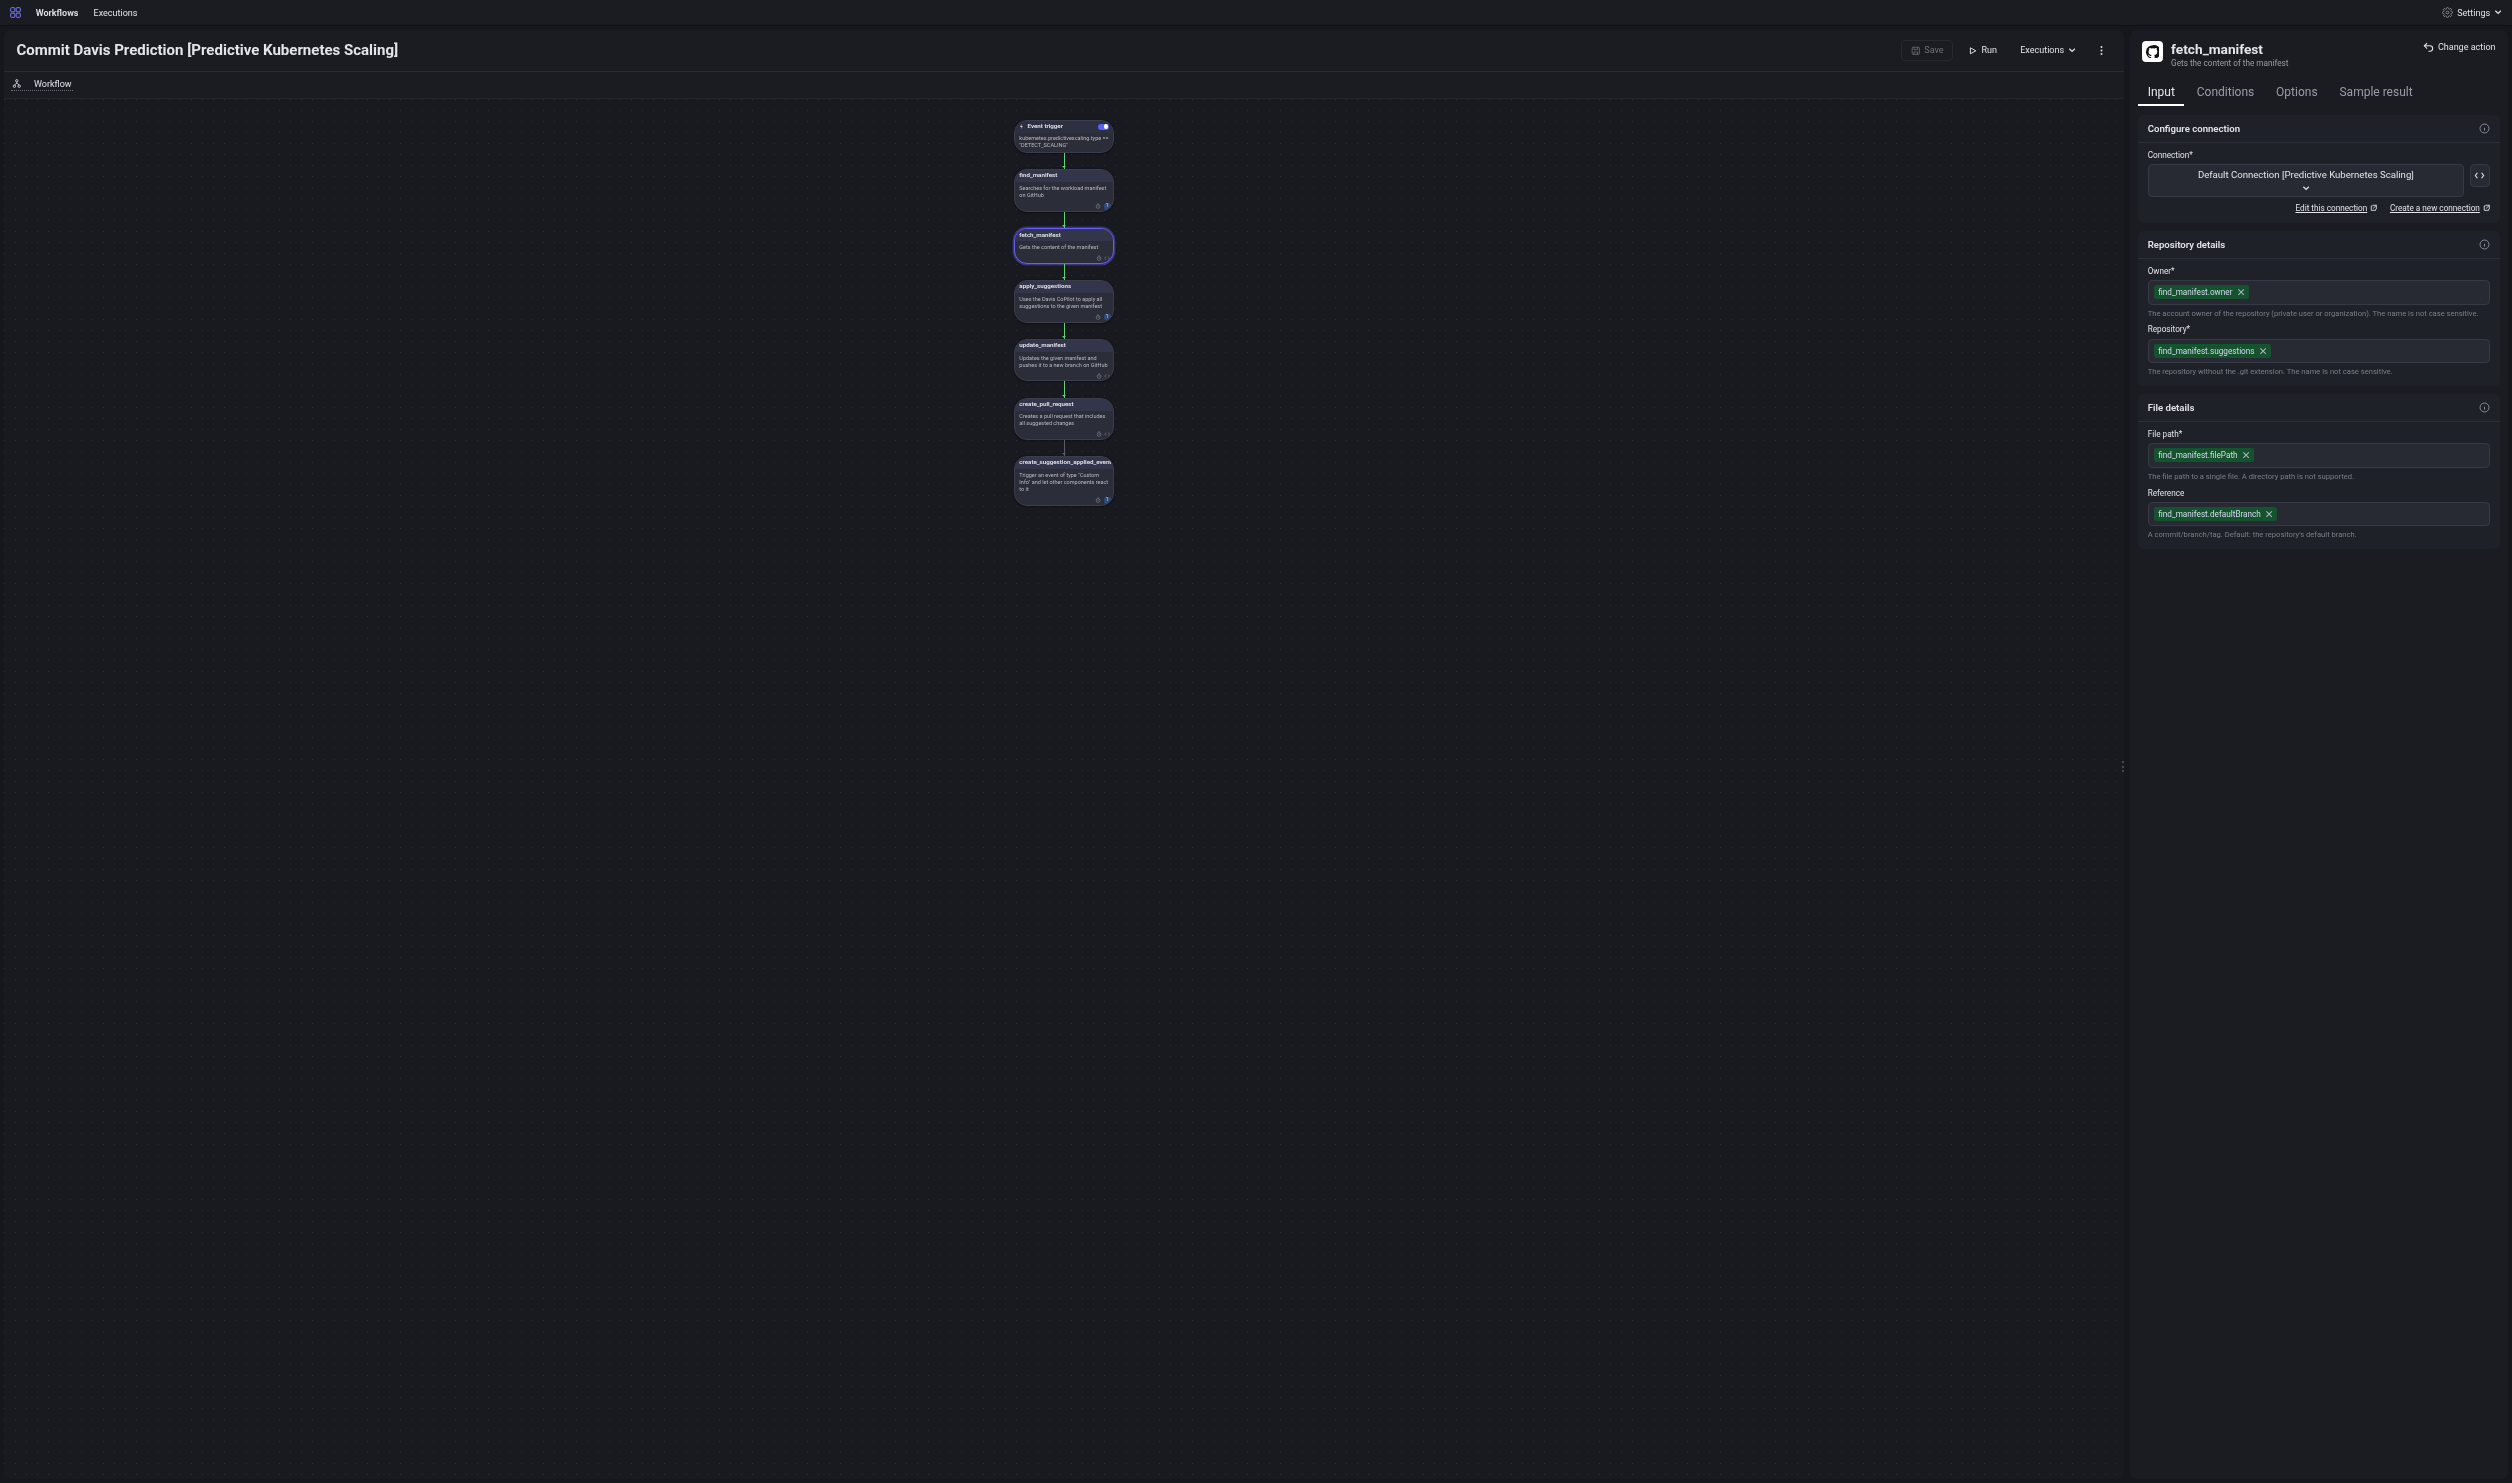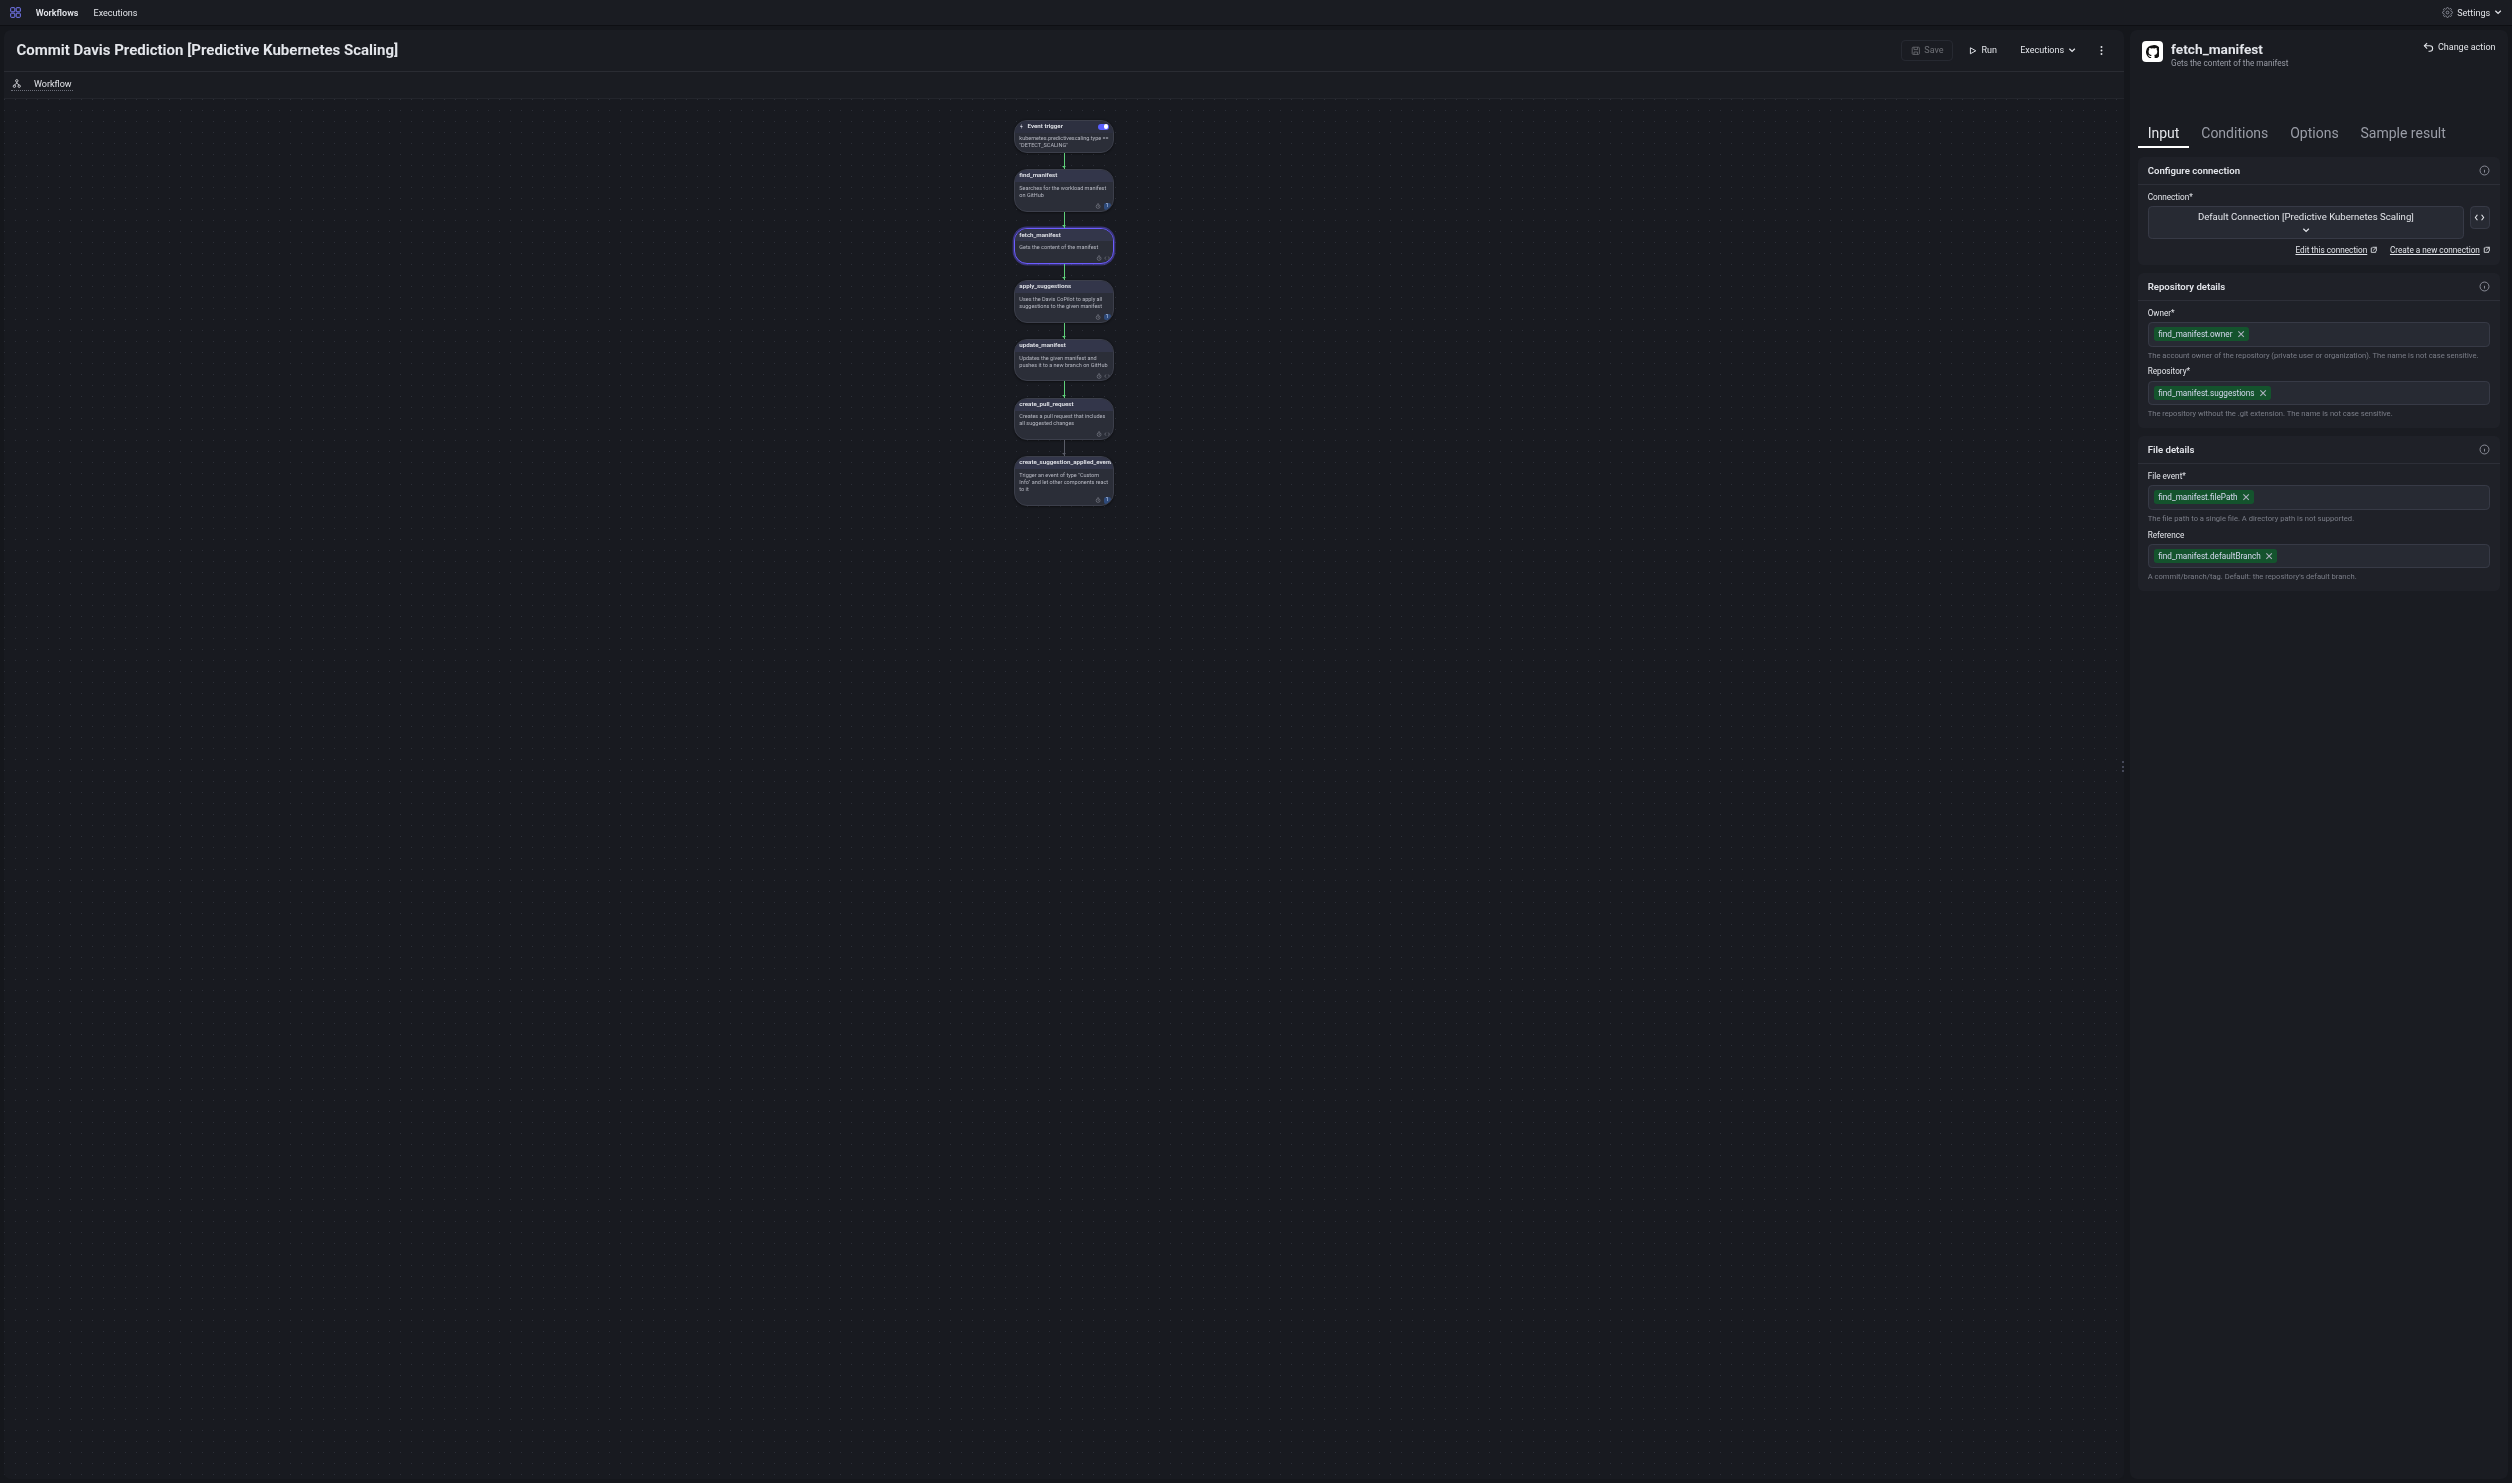--- a/index.html
+++ b/index.html
@@ -66,21 +66,21 @@
   .edge.gray::after{border-top-color:#5a5d68;}
   .mini-pill{background:#2e4a7a;color:#cfe1ff;border-radius:2.1px;padding:0 2.1px;font-size:4.8px;display:inline-flex;align-items:center;height:6.9px;line-height:6.9px;}
   .mini-icon{width:6.2px;height:6.2px;color:#8b8e99;}
   
   .rp-head{display:flex;align-items:flex-start;padding:11px 12.4px 4.1px 12.4px;gap:8.2px;}
   .src-icon{width:20.6px;height:20.6px;border-radius:4.1px;background:#fff;display:flex;align-items:center;justify-content:center;flex:0 0 20.6px;}
   .rp-title{font-size:13.7px;font-weight:700;}
   .rp-sub{font-size:8.2px;color:var(--text-dim);margin-top:1.4px;}
   .rp-headright{margin-left:auto;display:flex;align-items:center;gap:4.1px;color:var(--text);font-size:9px;cursor:pointer;}
   .rp-tabs{display:flex;gap:2.7px;padding:0 8.2px;margin-top:6.9px;}
-  .rp-tab{padding:5.5px 9.6px;font-size:14px;color:var(--text-dim);cursor:pointer;border-bottom:2.1px solid transparent;border-radius:2.7px 2.7px 0 0;margin-top:40px;}
+  .rp-tab{padding:5.5px 9.6px;font-size:12px;color:var(--text-dim);cursor:pointer;border-bottom:2.1px solid transparent;border-radius:2.7px 2.7px 0 0;}
   .rp-tab.active{color:var(--text);border-bottom-color:#fff;}
   .section{margin:8.2px 8.2px 0 8.2px;background:#1f2128;border-radius:5.5px;padding:0 0 9.6px 0;}
   .section-h{display:flex;align-items:flex-start;justify-content:space-between;padding:8.2px 9.6px;border-bottom:0.7px solid #2d2f38;font-size:9.6px;font-weight:600;}
   .section-row{padding:6.9px 9.6px 0 9.6px;}
   .label{font-size:8.2px;color:var(--text);margin-bottom:4.1px;}
   .field{display:flex;align-items:center;background:#272a33;border:0.7px solid #373a46;border-radius:4.1px;padding:4.1px 5.5px;min-height:23.4px;gap:4.1px;flex-wrap:wrap;cursor:text;}
   .field.select{justify-content:flex-start;flex-direction:column;}
   .help{color:var(--text-dim2);font-size:7.6px;margin-top:4.1px;}
   .chip{display:inline-flex;align-items:center;gap:4.1px;background:#14532d;border-radius:2.7px;padding:2.1px 4.1px;font-size:8.2px;color:#d7daf0;}
   .chip-x{width:8.2px;height:8.2px;cursor:pointer;color:#aeb1c0;}
@@ -394,21 +394,21 @@
 
     <div class="section" style="margin-bottom:9.6px;">
       <div class="section-h">
         <span>File details</span>
         <svg class="info-ico" viewBox="0 0 16 16" fill="none" stroke="currentColor" stroke-width="1.4">
             <circle cx="8" cy="8" r="6.5"></circle>
             <path d="M8 7v4M8 5h.01"></path>
           </svg>
       </div>
       <div class="section-row">
-        <div class="label">File event*</div>
+        <div class="label">File path*</div>
         <div class="field">
           <span class="chip">
             <span>find_manifest.filePath</span>
             <svg class="chip-x" viewBox="0 0 12 12" fill="none" stroke="currentColor" stroke-width="1.6">
                 <path d="M2 2l8 8M10 2L2 10"></path>
               </svg>
           </span>
         </div>
         <div class="help">The file path to a single file. A directory path is not supported.</div>
       </div>

